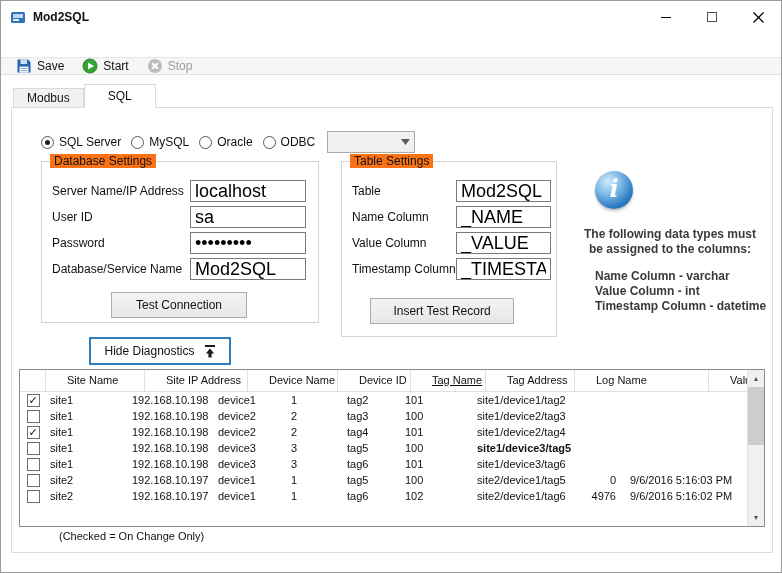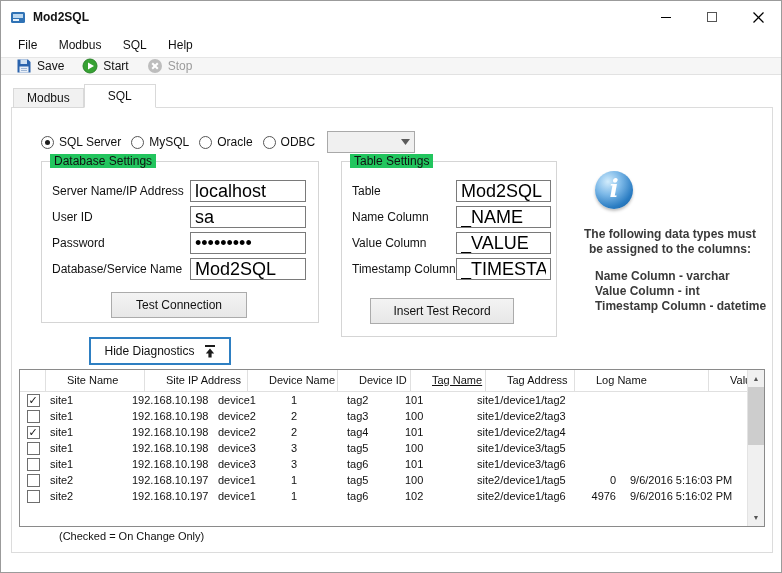--- a/index.html
+++ b/index.html
@@ -35,21 +35,21 @@
   .radio-row { position:absolute; left:40px; top:129px; height:24px; display:flex; align-items:center; gap:10px; z-index:5; }
   .radio-opt { display:flex; align-items:center; gap:5px; }
   .radio { width:13px; height:13px; border:1px solid #565656; border-radius:50%; background:#fff; position:relative; flex:none; }
   .radio.on::after { content:''; position:absolute; inset:3px; background:#1c1c1c; border-radius:50%; }
   .combo { width:88px; height:22px; background:#f0f0f0; border:1px solid #a9a9a9; position:relative; margin-left:2px; }
   .combo .val { position:absolute; left:4px; top:0; line-height:20px; }
   .combo .chev { position:absolute; right:0; top:0; width:18px; height:20px; display:flex; align-items:center; justify-content:center; }
 
   
   .groupbox { position:absolute; border:1px solid #d5d5d5; background:#fff; }
-  .gb-title { position:absolute; top:-8px; left:8px; background:#22c55e; padding:0 4px; }
+  .gb-title { position:absolute; top:-8px; left:8px; background:#f97316; padding:0 4px; }
   .gb1 { left:40px; top:160px; width:278px; height:162px; }
   .gb2 { left:340px; top:160px; width:216px; height:176px; }
   .frow { position:absolute; left:0; right:0; height:22px; }
   .flabel { position:absolute; left:10px; line-height:22px; white-space:nowrap; }
   .gb1 .fin { position:absolute; left:148px; width:116px; }
   .gb2 .fin { position:absolute; left:114px; width:95px; }
   input.tbox { height:22px; border:1px solid #7a7a7a; background:#fff; font-family:inherit; font-size:18px; padding:0 4px; }
   .btn { position:absolute; background:linear-gradient(#f3f3f3,#e7e7e7); border:1px solid #ababab; font-size:12px;
          display:flex; align-items:center; justify-content:center; }
   .btn-test { left:69px; top:130px; width:136px; height:26px; }
@@ -112,26 +112,20 @@
       </div>
       <div class="win-btn">
         <svg width="11" height="11">
             <line x1="0.5" y1="0.5" x2="10.5" y2="10.5" stroke="#000" stroke-width="1.2"></line>
             <line x1="10.5" y1="0.5" x2="0.5" y2="10.5" stroke="#000" stroke-width="1.2"></line>
           </svg>
       </div>
     </div>
   </div>
 
-  <div class="menubar">
-    <span class="menu-item">File</span>
-    <span class="menu-item">Modbus</span>
-    <span class="menu-item">SQL</span>
-    <span class="menu-item">Help</span>
-  </div>
 
   <div class="toolbar">
     <div class="tool-btn">
       <svg width="16" height="16" viewBox="0 0 16 16">
         <path d="M1.5 1.5 h10.5 l2.5 2.5 v10.5 h-13 z" fill="#2a63ad"></path>
         <rect x="4.5" y="1.5" width="6.5" height="4.5" fill="#cfe0f2"></rect>
         <rect x="3.5" y="8.5" width="9" height="6" fill="#e9eff7"></rect>
         <line x1="5" y1="10.5" x2="11" y2="10.5" stroke="#9fb6d4" stroke-width="1"></line>
         <line x1="5" y1="12.5" x2="11" y2="12.5" stroke="#9fb6d4" stroke-width="1"></line>
       </svg>
@@ -312,21 +306,21 @@
         <div class="grow">
           <div class="gc check" style="width: 26px;">
             <span class="cb"></span>
           </div>
           <div class="gc" style="width: 82px;">site1</div>
           <div class="gc" style="width: 86px;">192.168.10.198</div>
           <div class="gc" style="width: 73px;">device3</div>
           <div class="gc" style="width: 56px;">3</div>
           <div class="gc" style="width: 58px;">tag5</div>
           <div class="gc" style="width: 72px;">100</div>
-          <div class="gc" style="width: 117px;">site1/device3/tag5</div>
+          <div class="gc" style="width: 117px; font-weight: bold;">site1/device3/tag5</div>
           <div class="gc num" style="width: 36px;"></div>
           <div class="gc" style="width: 121px;"></div>
         </div>
         <div class="grow">
           <div class="gc check" style="width: 26px;">
             <span class="cb"></span>
           </div>
           <div class="gc" style="width: 82px;">site1</div>
           <div class="gc" style="width: 86px;">192.168.10.198</div>
           <div class="gc" style="width: 73px;">device3</div>

